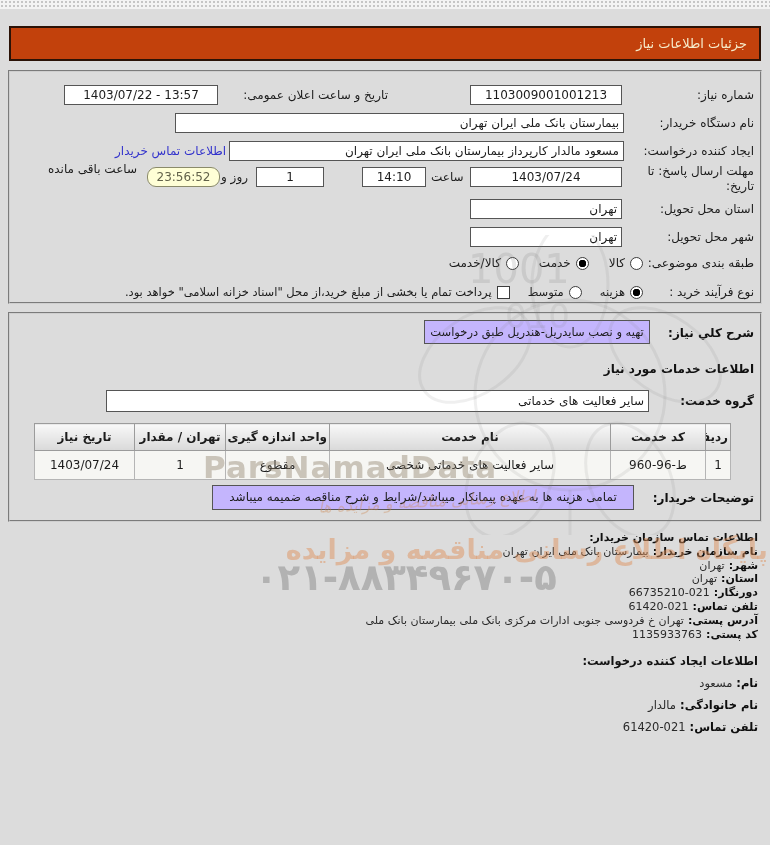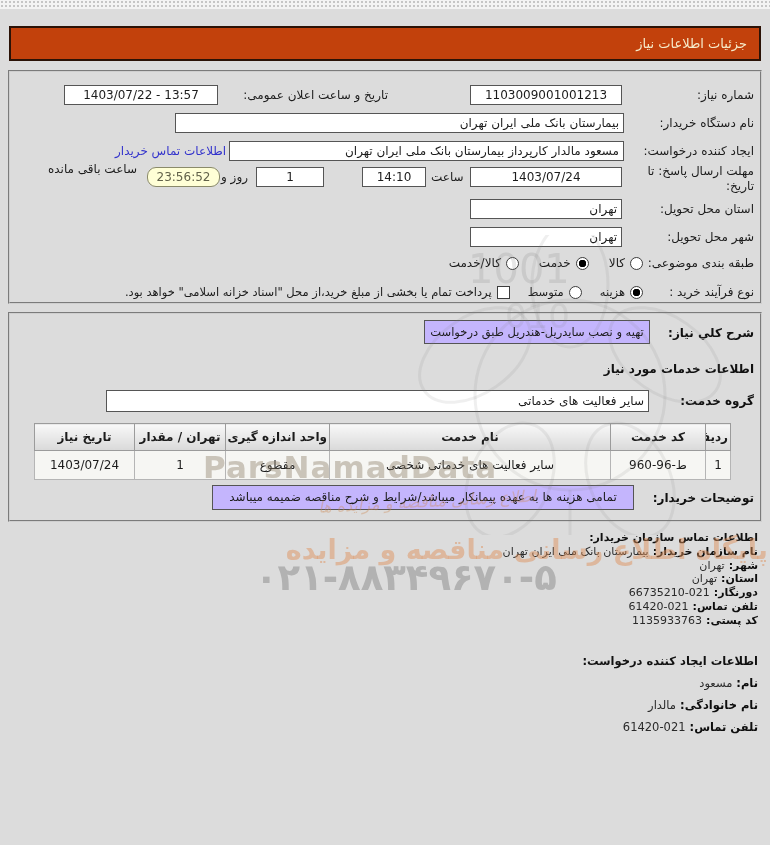--- a/index.html
+++ b/index.html
@@ -185,20 +185,21 @@
 <div class="abs lbl blbl" style="top:487px;right:16px;">توضیحات خریدار:</div>
 <div class="abs vbox center" style="top:485px;left:212px;width:422px;height:25px;line-height:23px;">تمامی هزینه ها به عهده پیمانکار میباشد/شرایط و شرح مناقصه ضمیمه میباشد</div>
 
 <div class="abs fblock forg">
   <div class="blbl">اطلاعات تماس سازمان خریدار:</div>
   <div><b>نام سازمان خریدار:</b><span>بیمارستان بانک ملی ایران تهران</span></div>
   <div><b>شهر:</b><span>تهران</span></div>
   <div><b>استان:</b><span>تهران</span></div>
   <div><b>دورنگار:</b><span class="bo">66735210-021</span></div>
   <div><b>تلفن تماس:</b><span class="bo">61420-021</span></div>
+  <div><b>آدرس پستی:</b><span>تهران خ فردوسی جنوبی ادارات مرکزی بانک ملی بیمارستان بانک ملی</span></div>
   <div><b>کد پستی:</b><span class="bo">1135933763</span></div>
 </div>
 
 <div class="abs fblock fcreator">
   <div class="blbl">اطلاعات ایجاد کننده درخواست:</div>
   <div><b>نام:</b><span>مسعود</span></div>
   <div><b>نام خانوادگی:</b><span>مالدار</span></div>
   <div><b>تلفن تماس:</b><span class="bo">61420-021</span></div>
 </div>
 

